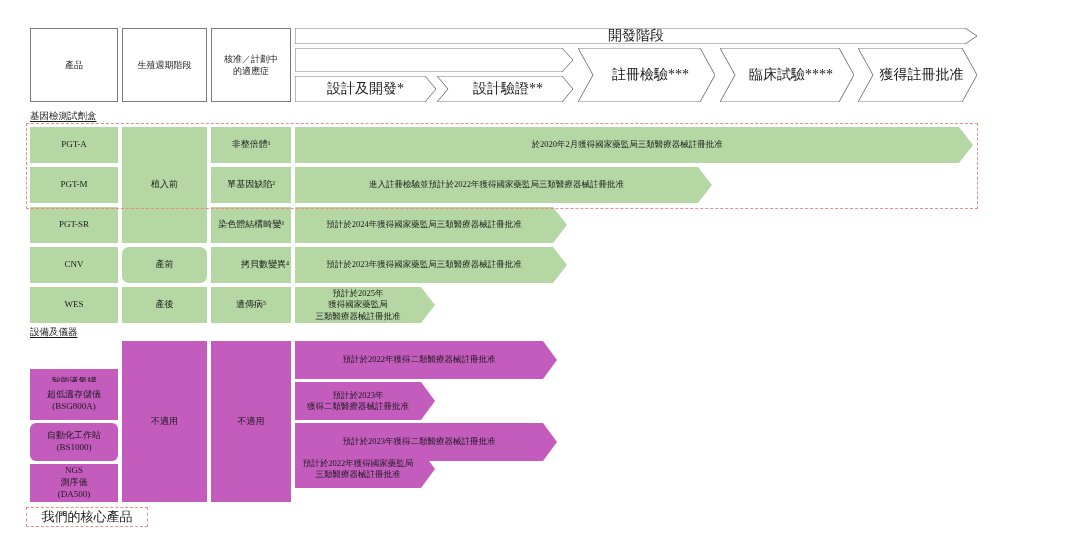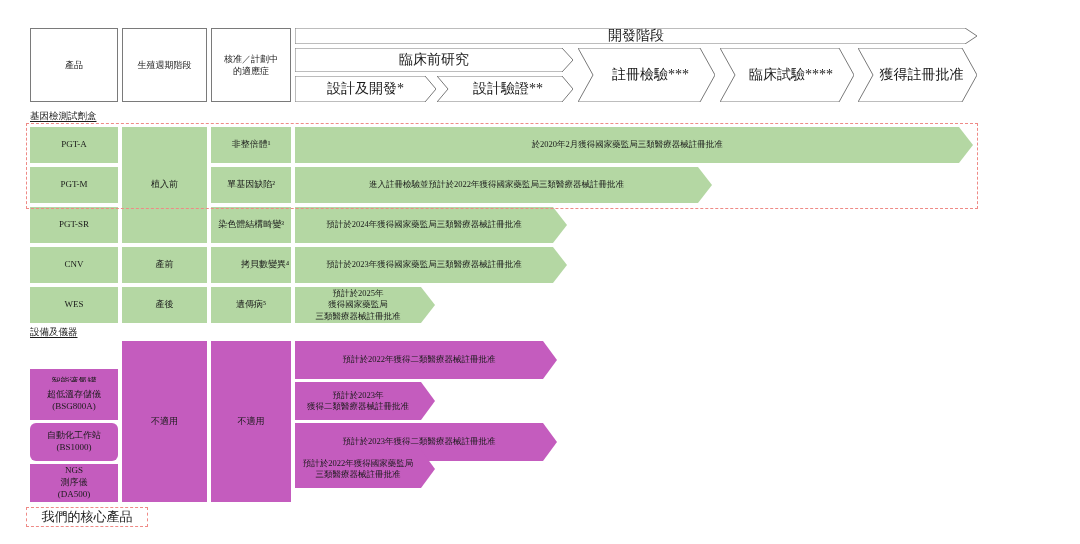--- a/index.html
+++ b/index.html
@@ -33,21 +33,20 @@
 的適應症</div>
 
   <svg class="abs shape" style="left:295px;top:28px;" width="682" height="16">
     <polygon points="0,0 670,0 682,8 670,16 0,16"></polygon>
   </svg>
   <div class="abs stage-label" style="left:295px;top:28px;width:682px;height:16px;">開發階段</div>
 
   <svg class="abs shape" style="left:295px;top:48px;" width="278" height="24">
     <polygon points="0,0 267,0 278,12 267,24 0,24"></polygon>
   </svg>
-  <div class="abs stage-label" style="left:295px;top:48px;width:278px;height:24px;">臨床前研究</div>
 
   <svg class="abs shape" style="left:295px;top:76px;" width="141" height="26">
     <polygon points="0,0 130,0 141,13 130,26 0,26"></polygon>
   </svg>
   <div class="abs stage-label" style="left:295px;top:76px;width:141px;height:26px;">設計及開發*</div>
 
   <svg class="abs shape" style="left:437px;top:76px;" width="136" height="26">
     <polygon points="0,0 125,0 136,13 125,26 0,26 11,13"></polygon>
   </svg>
   <div class="abs stage-label" style="left:443px;top:76px;width:130px;height:26px;">設計驗證**</div>
@@ -77,21 +76,21 @@
   <div class="abs cell green" style="left:211px;top:167px;width:80px;height:36px;">單基因缺陷²</div>
   <div class="abs arrow green" style="left:295px;top:167px;width:417px;height:36px;">進入註冊檢驗並預計於2022年獲得國家藥監局三類醫療器械註冊批准</div>
 
   <div class="abs cell green" style="left:30px;top:207px;width:88px;height:36px;">PGT-SR</div>
   <div class="abs cell green" style="left:211px;top:207px;width:80px;height:36px;">染色體結構畸變³</div>
   <div class="abs arrow green" style="left:295px;top:207px;width:272px;height:36px;">預計於2024年獲得國家藥監局三類醫療器械註冊批准</div>
 
   <div class="abs cell green" style="left:122px;top:127px;width:85px;height:116px;">植入前</div>
 
   <div class="abs cell green" style="left:30px;top:247px;width:88px;height:36px;">CNV</div>
-  <div class="abs cell green" style="left:122px;top:247px;width:85px;height:36px;">產前</div>
+  <div class="abs cell green" style="left:122px;top:247px;width:85px;height:36px;border-radius:7px;">產前</div>
   <div class="abs cell green" style="left:211px;top:247px;width:80px;height:36px;padding-left:28px;">拷貝數變異⁴</div>
   <div class="abs arrow green" style="left:295px;top:247px;width:272px;height:36px;">預計於2023年獲得國家藥監局三類醫療器械註冊批准</div>
 
   <div class="abs cell green" style="left:30px;top:287px;width:88px;height:36px;">WES</div>
   <div class="abs cell green" style="left:122px;top:287px;width:85px;height:36px;">產後</div>
   <div class="abs cell green" style="left:211px;top:287px;width:80px;height:36px;">遺傳病⁵</div>
   <div class="abs arrow green" style="left:295px;top:287px;width:140px;height:36px;">預計於2025年
 獲得國家藥監局
 三類醫療器械註冊批准</div>
 

